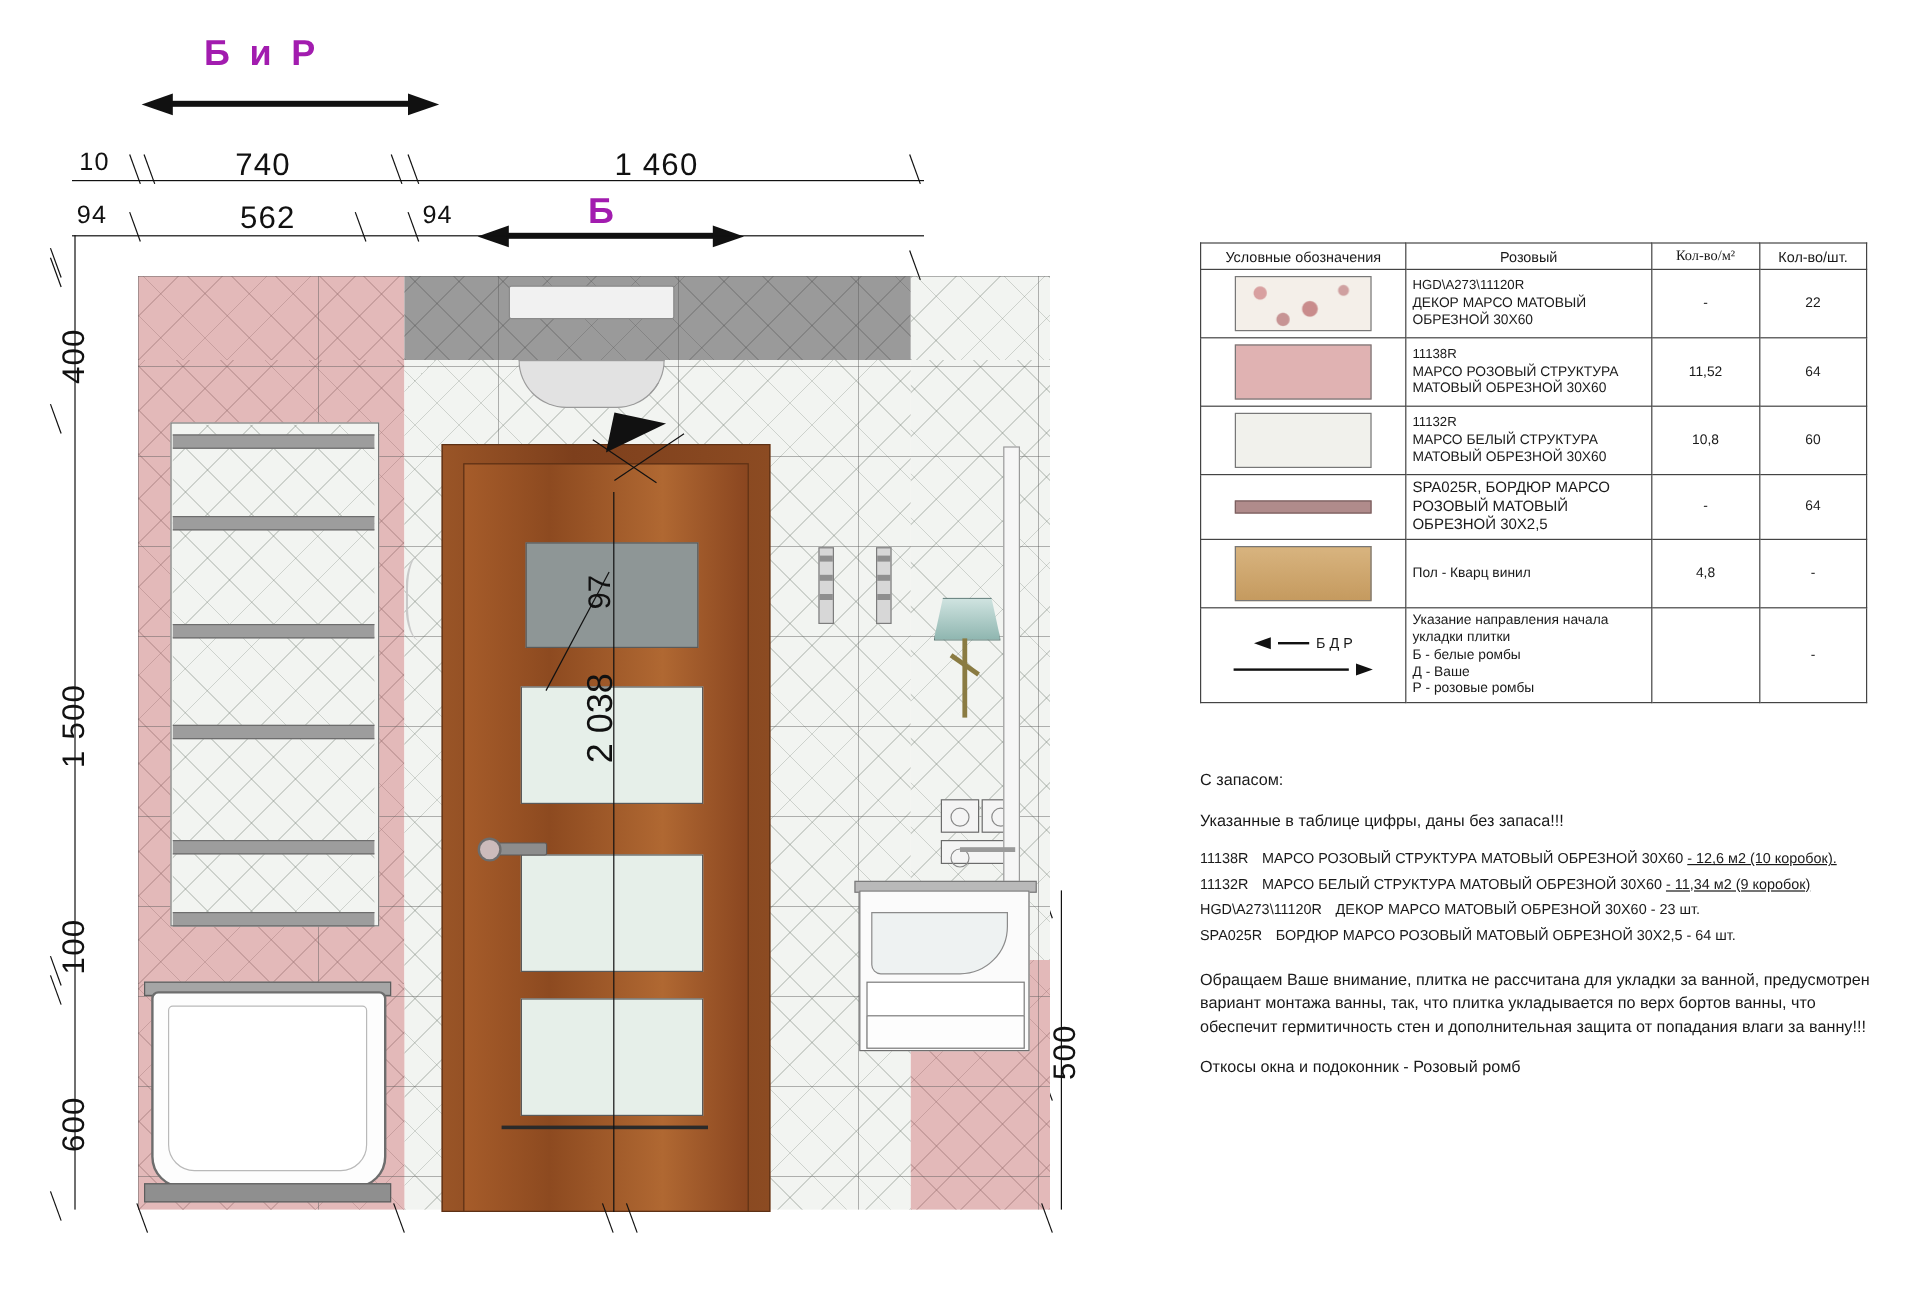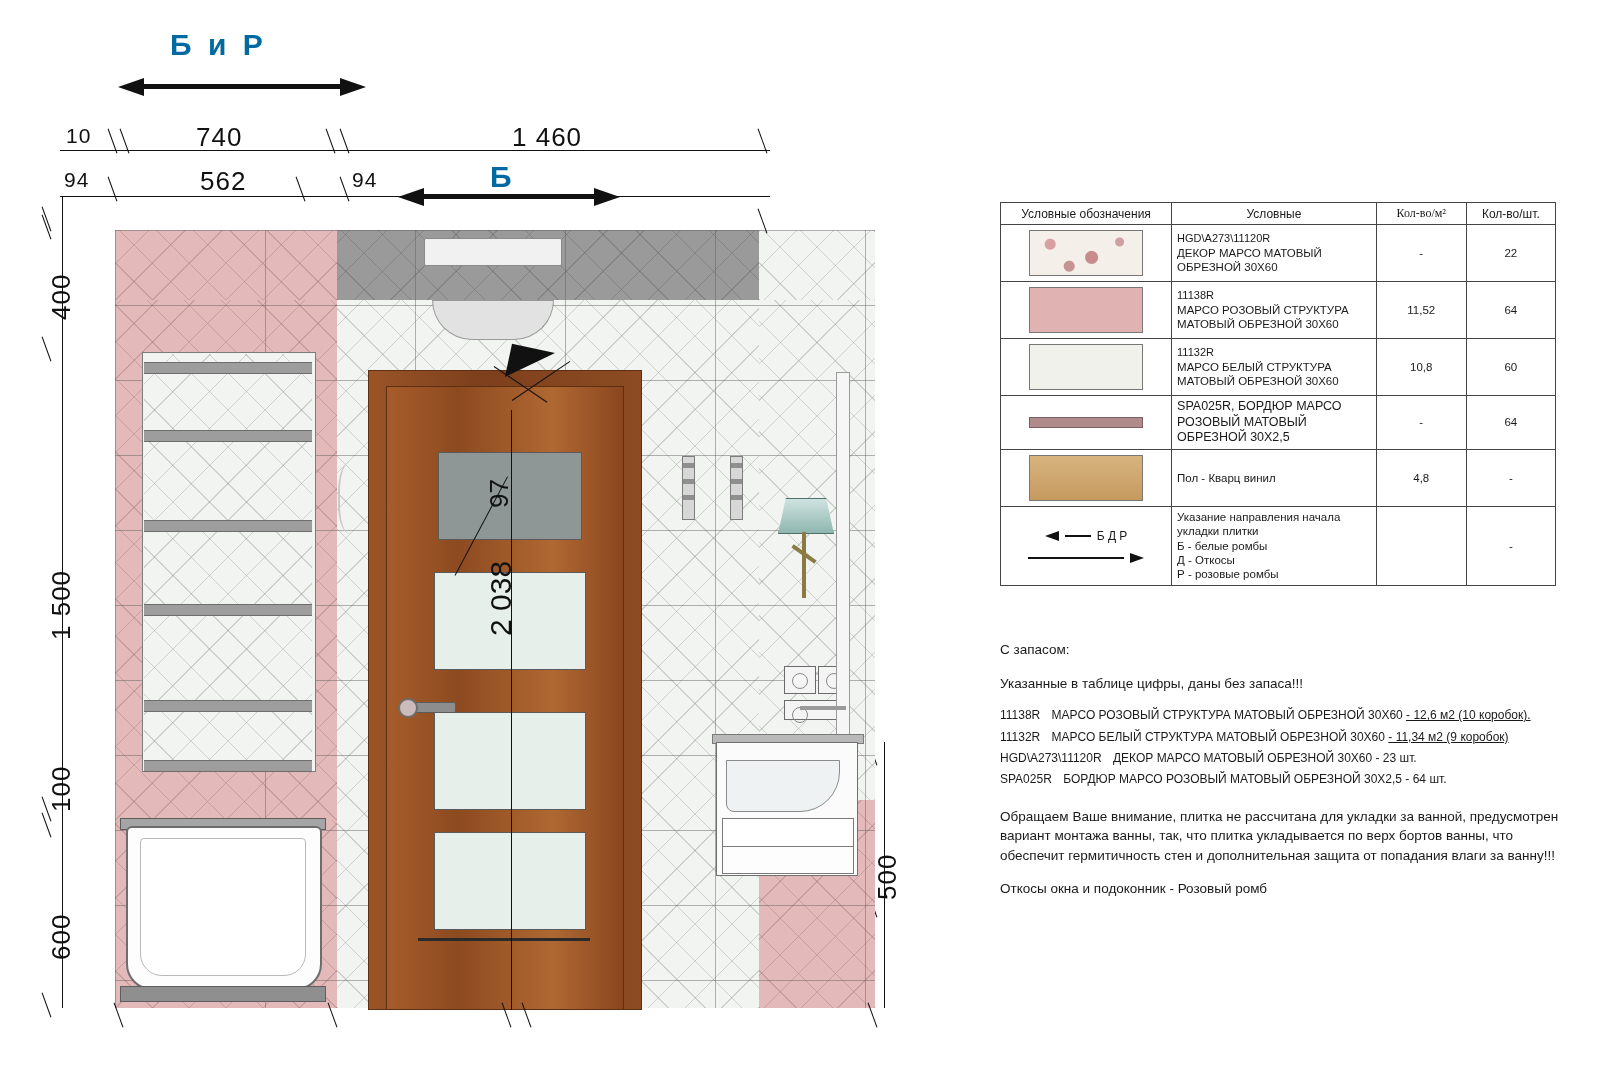--- a/index.html
+++ b/index.html
@@ -100,21 +100,21 @@
   .lead-line{position:absolute;background:#111;height:1px;transform-origin:left center;}
 
   
   .dim-line{position:absolute;background:#111;}
   .dim-tick{position:absolute;width:1px;height:26px;background:#111;transform:rotate(-20deg);}
   .dim-text{position:absolute;font-size:21px;letter-spacing:1px;color:#111;}
   .dim-text.vert{transform:rotate(-90deg);transform-origin:left top;white-space:nowrap;}
   .dim-arrow-r{position:absolute;width:0;height:0;border-left:26px solid #111;border-top:9px solid transparent;border-bottom:9px solid transparent;}
   .dim-arrow-l{position:absolute;width:0;height:0;border-right:26px solid #111;border-top:9px solid transparent;border-bottom:9px solid transparent;}
   .dim-bar{position:absolute;height:5px;background:#111;}
-  .hdr-label{position:absolute;font-size:30px;font-weight:700;letter-spacing:4px;color:#0369a1;}
+  .hdr-label{position:absolute;font-size:30px;font-weight:700;letter-spacing:4px;color:#a21caf;}
   .door-dim{position:absolute;font-size:26px;color:#111;transform:rotate(-90deg);transform-origin:left top;white-space:nowrap;}
 
   
   .panel{position:absolute;left:1000px;top:0;width:600px;height:1078px;}
   table.legend{position:absolute;left:0;top:202px;width:556px;border-collapse:collapse;font-size:11.5px;}
   table.legend th,table.legend td{border:1px solid #444;padding:3px 5px;vertical-align:middle;}
   table.legend th{font-weight:400;text-align:center;font-size:12px;}
   .swatch{width:112px;height:44px;border:1px solid #777;display:block;margin:2px auto;}
   .sw-decor{background:
      radial-gradient(circle at 18% 30%, #d8a0a0 0 5px, transparent 6px),
@@ -289,21 +289,21 @@
     <div class="dim-tick" style="left:762px;top:208px;"></div>
     <div class="dim-tick" style="left:46px;top:206px;"></div>
   </div>
 
   <div class="panel">
 
     <table class="legend">
       <thead>
         <tr>
           <th style="width:168px;">Условные обозначения</th>
-          <th style="width:212px;">Условные</th>
+          <th style="width:212px;">Розовый</th>
           <th style="width:88px;font-family:Liberation Serif, serif;">Кол-во/м²</th>
           <th style="width:88px;">Кол-во/шт.</th>
         </tr>
       </thead>
       <tbody>
         <tr>
           <td>
               <span class="swatch sw-decor"></span>
             </td>
           <td class="desc">
@@ -365,21 +365,21 @@
               </div>
               <div class="dir-line">
                 <span class="ar-bar" style="width:96px;"></span>
                 <span class="ar-right"></span>
               </div>
             </div>
           </td>
           <td class="desc">
             <div>Указание направления начала укладки плитки</div>
             <div>Б - белые ромбы</div>
-            <div>Д - Откосы</div>
+            <div>Д - Ваше</div>
             <div>Р - розовые ромбы</div>
           </td>
           <td class="cell-center"></td>
           <td class="cell-center">-</td>
         </tr>
       </tbody>
     </table>
 
     <div class="notes">
       <p>С запасом:</p>

